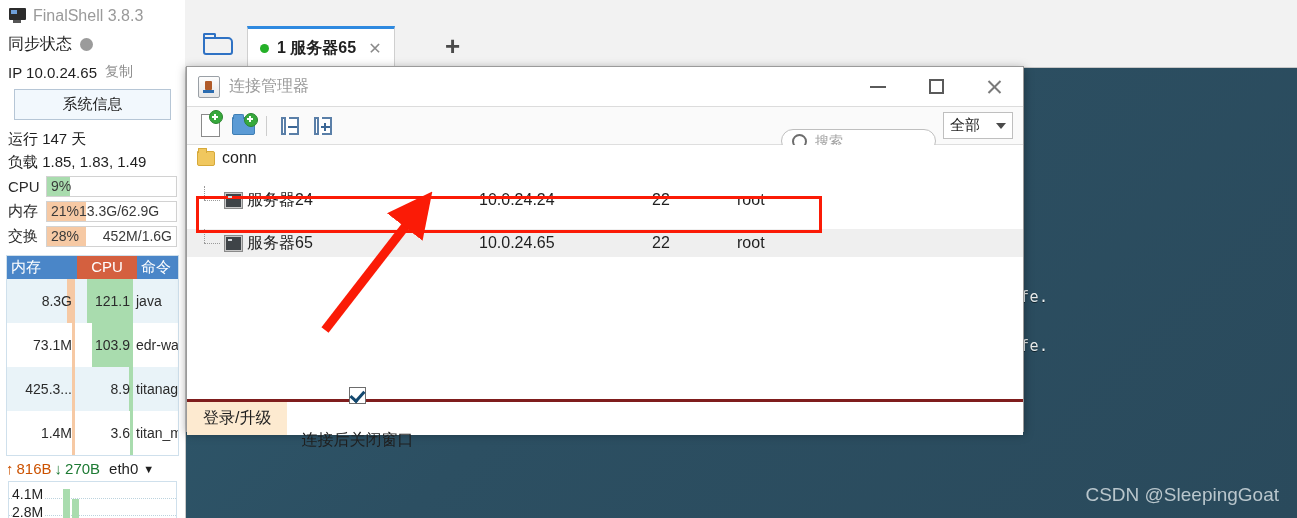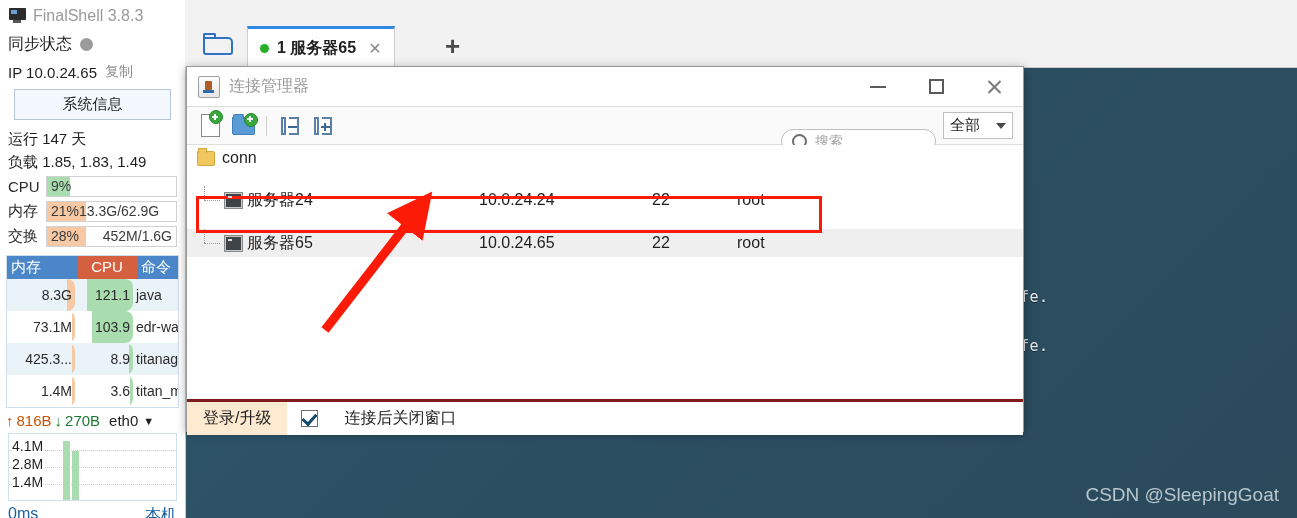--- a/index.html
+++ b/index.html
@@ -54,21 +54,21 @@
   
   #proc-table{margin:6px 6px 0 6px;border:1px solid #cfe0ec;}
   #proc-head{display:flex;background:#4a86c8;color:#fff;font-size:15px;}
   #proc-head .c{padding:2px 4px;}
   #proc-head .c-mem{width:62px;text-align:left;}
   #proc-head .c-cpu{width:52px;background:#d4603f;text-align:center;}
   #proc-head .c-cmd{flex:1;text-align:left;}
   .proc-row{display:flex;font-size:14px;color:#2b2b2b;}
   .proc-row:nth-child(odd){background:#ffffff;}
   .proc-row:nth-child(even){background:#e9f3f8;}
-  .proc-row .c{padding:8px 3px;white-space:nowrap;overflow:hidden;border-radius:8px;}
+  .proc-row .c{padding:14px 3px;white-space:nowrap;overflow:hidden;}
   .proc-row .c-mem{width:62px;text-align:right;position:relative;}
   .proc-row .c-cpu{width:52px;text-align:right;position:relative;}
   .proc-row .c-cmd{flex:1;text-align:left;}
   .bar-mem{position:absolute;right:0;top:0;bottom:0;background:#f6c9a4;}
   .bar-cpu{position:absolute;right:0;top:0;bottom:0;background:#a9dcae;}
   .cellv{position:relative;z-index:2;}
   
   #net-row{display:flex;align-items:center;gap:3px;padding:4px 8px 2px 6px;font-size:15px;}
   .arrow-up{color:#cc5200;font-weight:bold;}
   .arrow-dn{color:#1d7a33;font-weight:bold;}
@@ -173,21 +173,21 @@
   .term-ic:after{content:"";position:absolute;left:1px;top:1px;right:1px;bottom:1px;background:#3f4448;}
   .term-ic:before{content:"";position:absolute;left:3px;top:3px;width:4px;height:2px;background:#d7dce0;z-index:2;}
   .c-name{position:absolute;left:60px;}
   .c-host{position:absolute;left:292px;}
   .c-port{position:absolute;left:465px;}
   .c-user{position:absolute;left:550px;}
   #dlg-footer{
     height:33px;border-top:3px solid #7f1d1d;background:#fff;display:flex;align-items:center;gap:14px;padding-left:0;
   }
   #login-btn{background:#fdead0;height:33px;display:flex;align-items:center;padding:0 16px;font-size:16px;color:#1f1f1f;cursor:pointer;}
-  #chk-wrap{display:flex;align-items:center;gap:26px;cursor:pointer;}
+  #chk-wrap{display:flex;align-items:center;gap:26px;cursor:pointer;flex-direction:column;}
   .chk-box{width:15px;height:15px;border:1px solid #6d6d6d;background:#fff;position:relative;}
   .chk-box.checked:after{content:"";position:absolute;left:3px;top:0px;width:6px;height:11px;border:solid #13486f;border-width:0 3px 3px 0;transform:rotate(42deg);}
   #chk-label{font-size:16px;color:#1f1f1f;}
   
   #hl-box{
     position:absolute;left:196px;top:196px;width:620px;height:31px;
     border:3px solid #fb1b06;pointer-events:none;
   }
   #arrow-svg{position:absolute;left:300px;top:190px;pointer-events:none;}
 </style>

